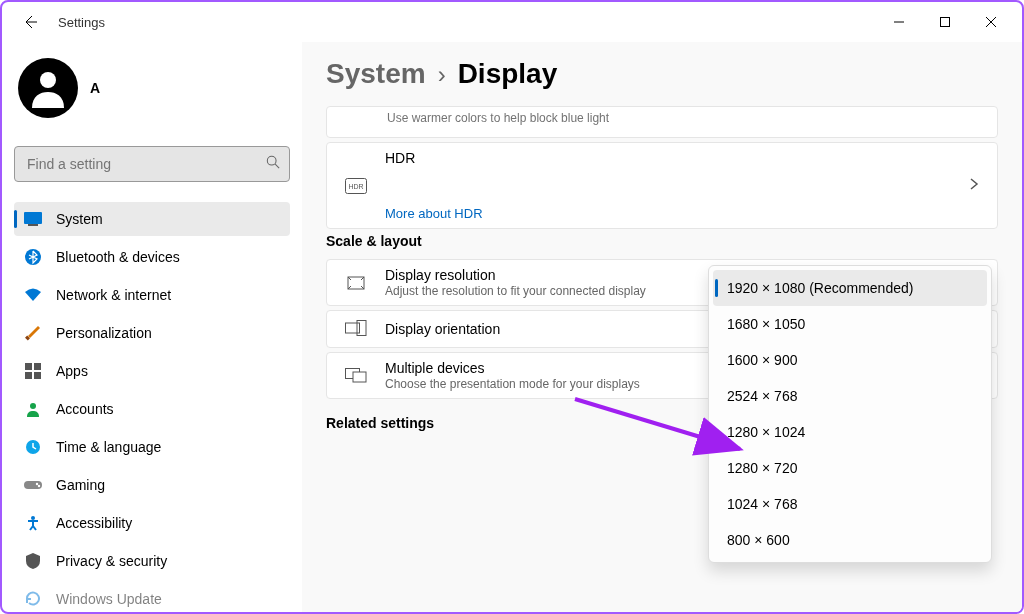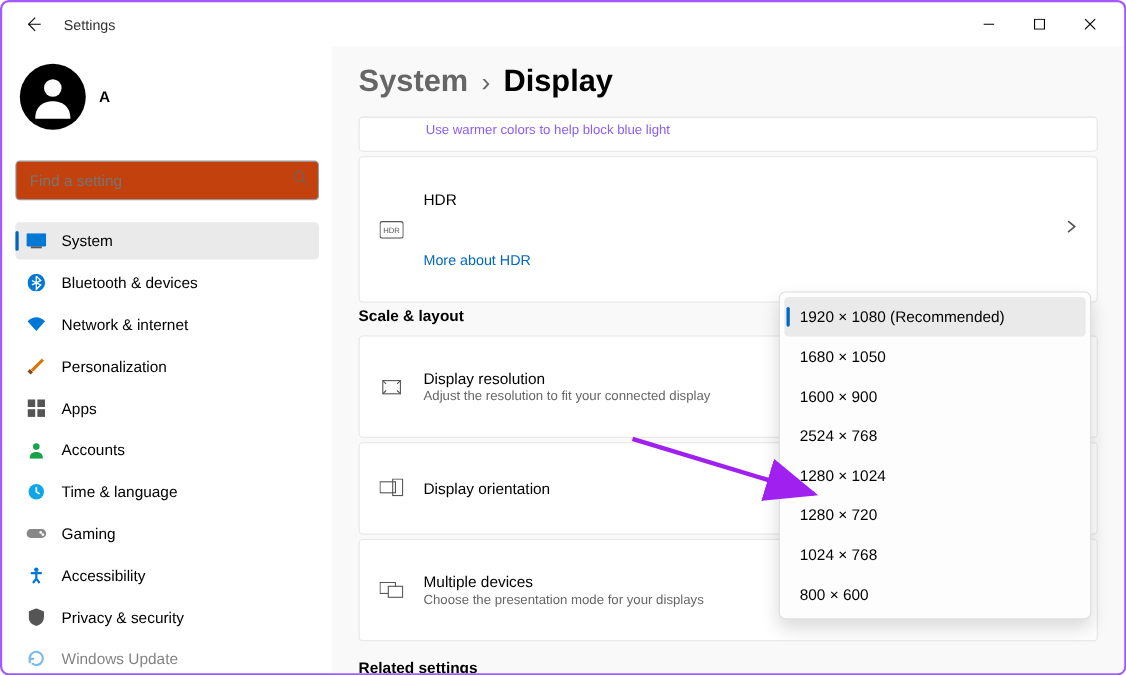--- a/index.html
+++ b/index.html
@@ -17,55 +17,55 @@
     
     .sidebar { width: 300px; padding: 8px 12px; display: flex; flex-direction: column; gap: 4px; }
     .profile { display: flex; align-items: center; gap: 12px; padding: 8px 4px; margin-bottom: 16px; }
     .avatar { width: 60px; height: 60px; border-radius: 50%; background: #000; display: flex; align-items: center; justify-content: center; }
     .avatar svg { width: 48px; height: 48px; fill: #fff; }
     .profile-info { display: flex; flex-direction: column; }
     .profile-name { font-size: 14px; font-weight: 600; color: #000; }
     .profile-email { font-size: 12px; color: #666; }
     
     .search-box { position: relative; margin-bottom: 16px; }
-    .search-input { width: 100%; height: 36px; border: 1px solid #999; border-radius: 4px; padding: 0 36px 0 12px; font-size: 14px; background: #c2410c; }
+    .search-input { width: 100%; height: 36px; border: 1px solid #999; border-radius: 4px; padding: 0 36px 0 12px; font-size: 14px; background: #e5e5e5; }
     .search-icon { position: absolute; right: 10px; top: 50%; transform: translateY(-50%); }
     
     .nav-item { display: flex; align-items: center; gap: 14px; padding: 8px 10px; border-radius: 4px; cursor: pointer; font-size: 14px; color: #000; }
     .nav-item.active { background: #eaeaea; position: relative; }
     .nav-item.active::before { content: ""; position: absolute; left: 0; top: 8px; bottom: 8px; width: 3px; background: #0067c0; border-radius: 2px; }
     .nav-icon { width: 18px; height: 18px; display: flex; align-items: center; justify-content: center; }
     
     .main { flex: 1; padding: 16px 24px 0 24px; overflow: hidden; background: #f9f9f9; }
     .breadcrumb { display: flex; align-items: baseline; gap: 12px; margin-bottom: 16px; }
     .bc-parent { font-size: 28px; color: #666; font-weight: 600; }
     .bc-sep { font-size: 24px; color: #666; }
     .bc-current { font-size: 28px; font-weight: 600; color: #000; }
     
     .section { margin-bottom: 16px; }
     .section-title { font-size: 14px; font-weight: 600; color: #000; margin-bottom: 10px; }
     
-    .setting-card { background: #fff; border: 1px solid #e5e5e5; border-radius: 4px; padding: 30px 18px; display: flex; align-items: center; gap: 18px; margin-bottom: 4px; cursor: pointer; }
+    .setting-card { background: #fff; border: 1px solid #e5e5e5; border-radius: 4px; padding: 7px 18px; display: flex; align-items: center; gap: 18px; margin-bottom: 4px; cursor: pointer; }
     .setting-icon { width: 22px; height: 22px; display: flex; align-items: center; justify-content: center; flex-shrink: 0; }
     .setting-text { flex: 1; }
     .setting-label { font-size: 14px; color: #000; }
     .setting-desc { font-size: 12px; color: #666; margin-top: 1px; }
     .setting-link { font-size: 13px; color: #0067c0; cursor: pointer; margin-top: 40px; }
     .chevron-right { flex-shrink: 0; }
     
     .orientation-card { position: relative; }
     
     .dropdown { position: absolute; right: 30px; top: 263px; width: 284px; background: #fdfdfd; border: 1px solid #ddd; border-radius: 6px; box-shadow: 0 8px 16px rgba(0,0,0,0.14); z-index: 100; padding: 4px; }
     .dropdown-item { padding: 10px 14px; font-size: 14px; color: #000; cursor: pointer; border-radius: 4px; }
     .dropdown-item.selected { background: #eaeaea; position: relative; }
     .dropdown-item.selected::before { content: ""; position: absolute; left: 2px; top: 9px; bottom: 9px; width: 3px; background: #0067c0; border-radius: 2px; }
     
     .arrow-annotation { position: absolute; left: 568px; top: 392px; z-index: 200; pointer-events: none; }
     
-    .truncated-text { font-size: 12px; color: #8b5cf6; }
+    .truncated-text { font-size: 12px; color: #737373; }
   </style>
 </head>
 <body>
 
 <div class="titlebar">
   <div class="titlebar-left">
     <div class="back-btn">
       <svg width="16" height="16" viewBox="0 0 16 16">
           <path d="M10 2 L4 8 L10 14" stroke="#000" stroke-width="1" fill="none"></path>
           <path d="M4 8 L15 8" stroke="#000" stroke-width="1" fill="none"></path>

